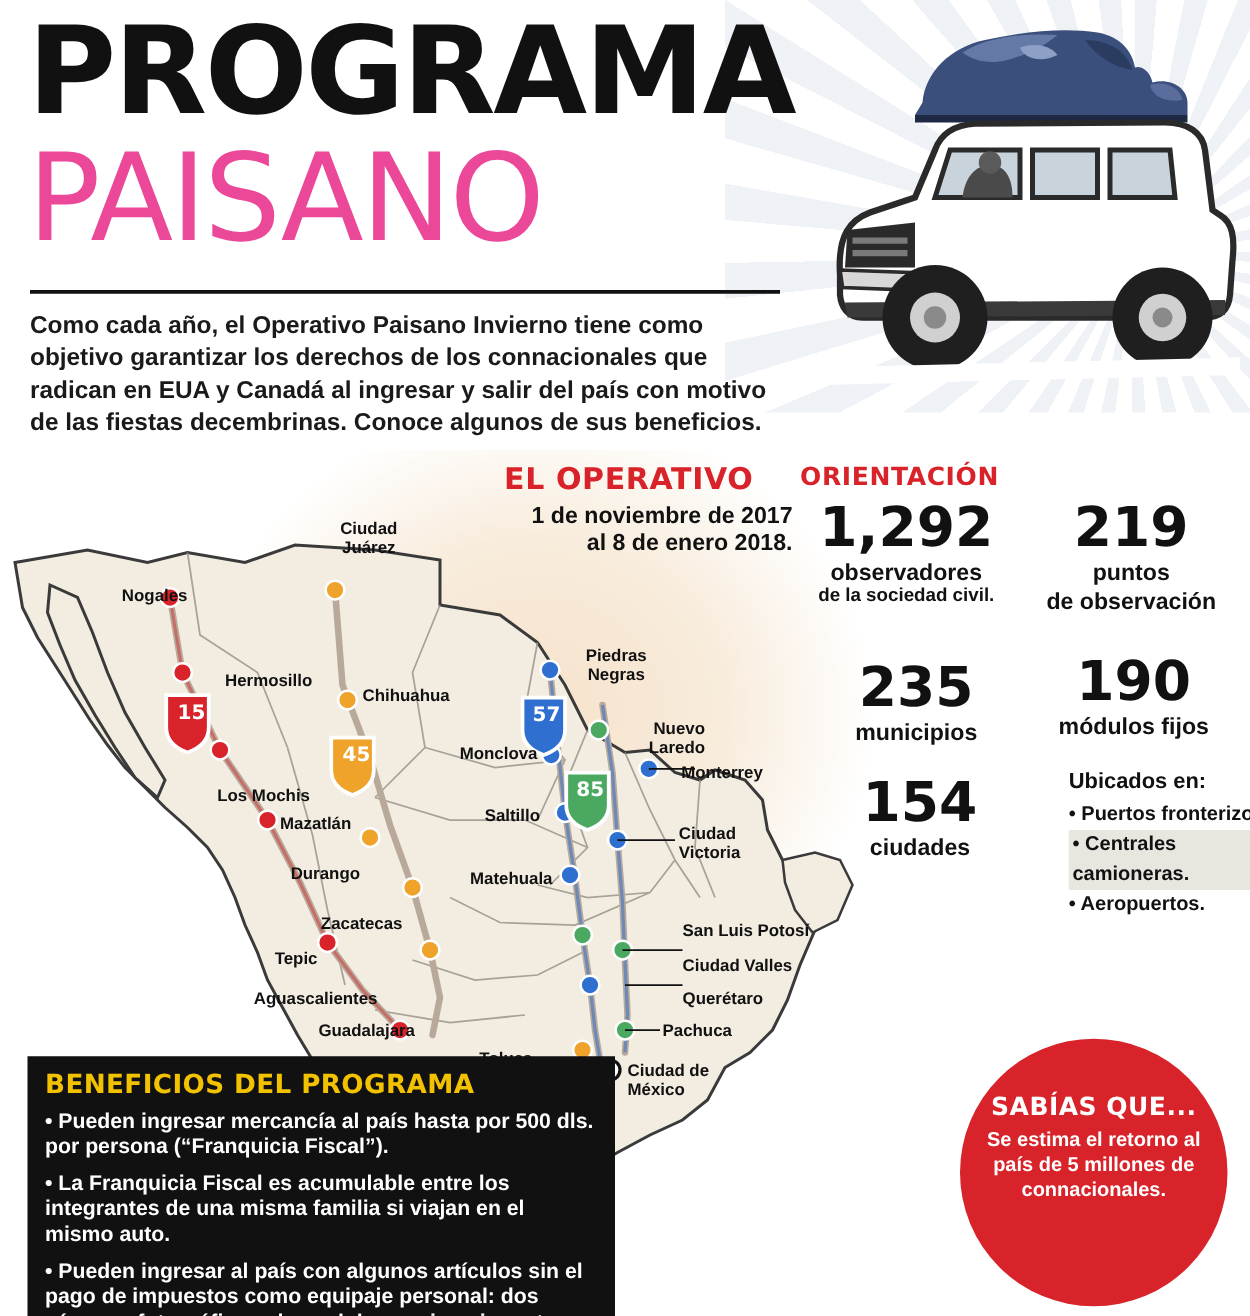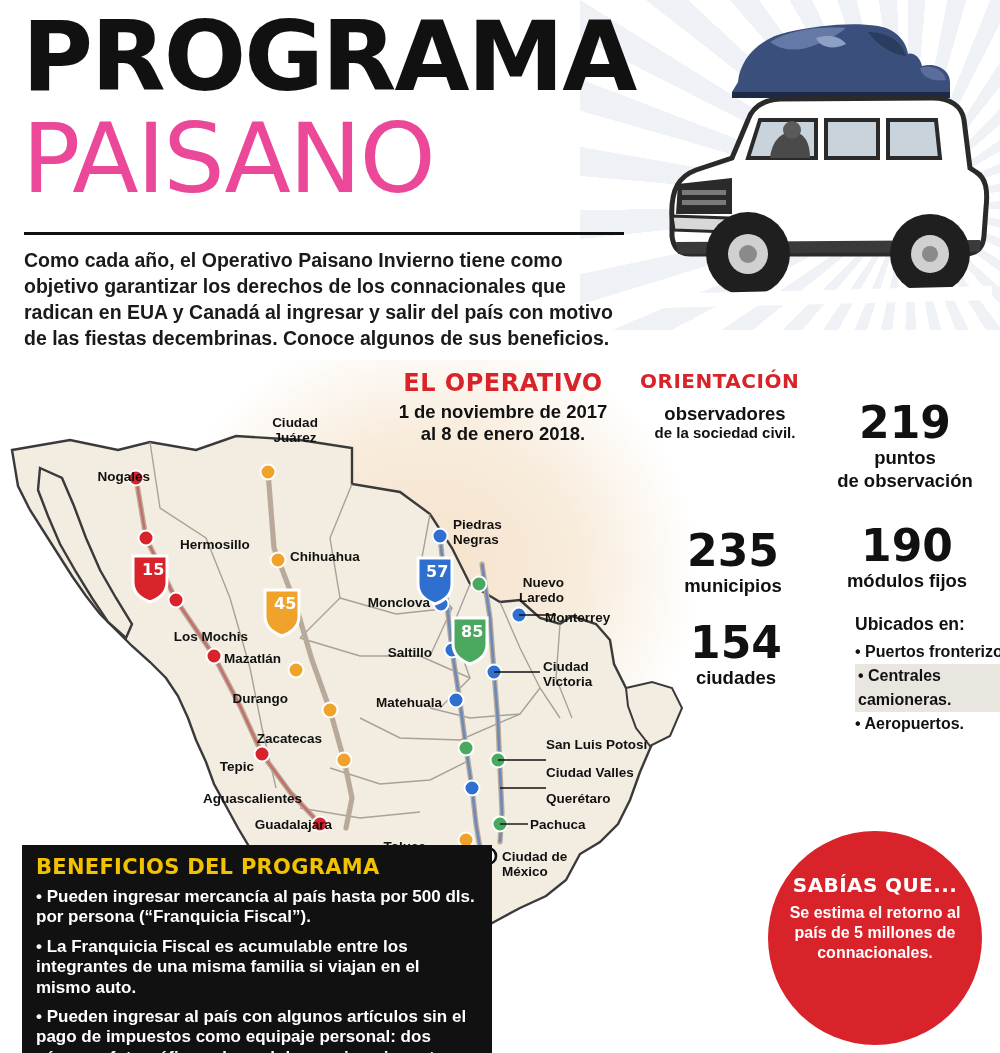--- a/index.html
+++ b/index.html
@@ -43,21 +43,21 @@
   .map-wrap{position:absolute;left:0;top:360px;width:1000px;height:693px;}
   .map-glow{
     position:absolute;left:150px;top:0px;width:560px;height:470px;
     background:radial-gradient(ellipse at 50% 45%, #f6e2cb 0%, #f8ecdc 38%, rgba(255,255,255,0) 68%);
   }
   .mx svg{position:absolute;left:0;top:28px;}
 
   
   .op{position:absolute;left:372px;top:9px;width:262px;text-align:center;}
   .op-title{color:#d8232a;font-weight:bold;font-size:24px;letter-spacing:.5px;font-family:"DejaVu Sans", sans-serif;}
-  .op-dates{margin-top:4px;font-size:18.5px;font-weight:bold;color:#111;line-height:1.2;}
+  .op-dates{margin-top:4px;font-size:18.5px;font-weight:bold;color:#111;line-height:1.2;text-align:right;}
 
   
   .ori{position:absolute;left:640px;top:9px;width:352px;}
   .ori-title{color:#d8232a;font-weight:bold;font-size:20px;text-align:left;letter-spacing:.5px;font-family:"DejaVu Sans", sans-serif;}
   .stat{position:absolute;text-align:center;}
   .stat .num{font-size:44px;font-weight:bold;color:#111;line-height:1;font-family:"DejaVu Sans", sans-serif;}
   .stat .lbl{font-size:18.5px;font-weight:bold;color:#111;line-height:1.14;margin-top:2px;}
   .stat .sub{font-size:15px;font-weight:bold;color:#111;line-height:1.14;}
   .s1{left:0px;top:32px;width:170px;}
   .s2{left:178px;top:32px;width:174px;}
@@ -249,21 +249,21 @@
 
     <div class="shieldtxt" style="left:142px;top:200px;">15</div>
     <div class="shieldtxt" style="left:274px;top:234px;">45</div>
     <div class="shieldtxt" style="left:426px;top:202px;">57</div>
     <div class="shieldtxt" style="left:461px;top:262px;text-align:center;">85</div>
 
     <div class="ml r" style="left:80px;top:110px;width:70px;">Nogales</div>
     <div class="ml" style="left:250px;top:56px;width:90px;white-space:normal;text-align:center;">Ciudad Juárez</div>
     <div class="ml" style="left:180px;top:178px;">Hermosillo</div>
     <div class="ml" style="left:290px;top:190px;">Chihuahua</div>
-    <div class="ml" style="left:453px;top:158px;width:80px;white-space:normal;text-align:left;">Piedras Negras</div>
+    <div class="ml" style="left:453px;top:158px;width:80px;white-space:normal;text-align:center;">Piedras Negras</div>
     <div class="ml r" style="left:356px;top:236px;width:74px;">Monclova</div>
     <div class="ml" style="left:490px;top:216px;width:74px;white-space:normal;text-align:right;">Nuevo Laredo</div>
     <div class="ml" style="left:545px;top:251px;">Monterrey</div>
     <div class="ml r" style="left:164px;top:270px;width:84px;">Los Mochis</div>
     <div class="ml r" style="left:370px;top:286px;width:62px;">Saltillo</div>
     <div class="ml" style="left:224px;top:292px;">Mazatlán</div>
     <div class="ml" style="left:543px;top:300px;width:70px;white-space:normal;">Ciudad Victoria</div>
     <div class="ml r" style="left:218px;top:332px;width:70px;">Durango</div>
     <div class="ml r" style="left:362px;top:336px;width:80px;">Matehuala</div>
     <div class="ml r" style="left:246px;top:372px;width:76px;">Zacatecas</div>
@@ -280,20 +280,21 @@
     <div class="op">
       <div class="op-title">EL OPERATIVO</div>
       <div class="op-dates">1 de noviembre de 2017</div>
       <div class="op-dates" style="margin-top:0">al 8 de enero 2018.</div>
     </div>
 
     <div class="ori">
       <div class="ori-title">ORIENTACIÓN</div>
 
       <div class="stat s1">
+        <div class="num">1,292</div>
         <div class="lbl">observadores</div>
         <div class="sub">de la sociedad civil.</div>
       </div>
 
       <div class="stat s2">
         <div class="num">219</div>
         <div class="lbl">puntos</div>
         <div class="lbl">de observación</div>
       </div>
 

